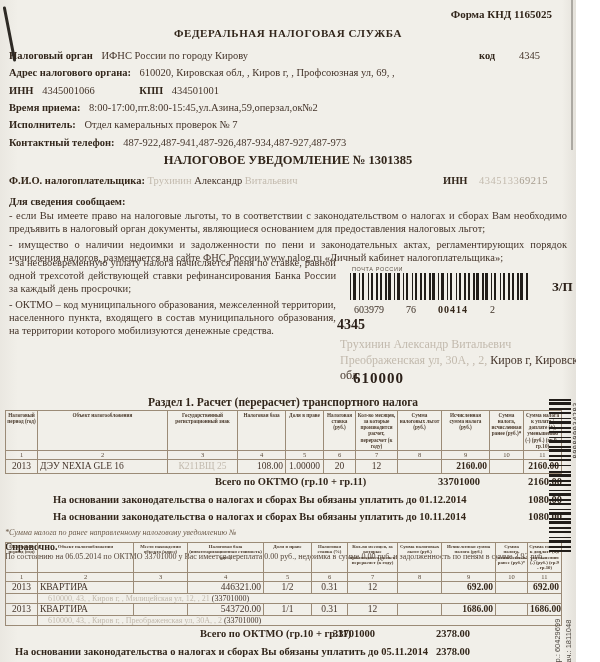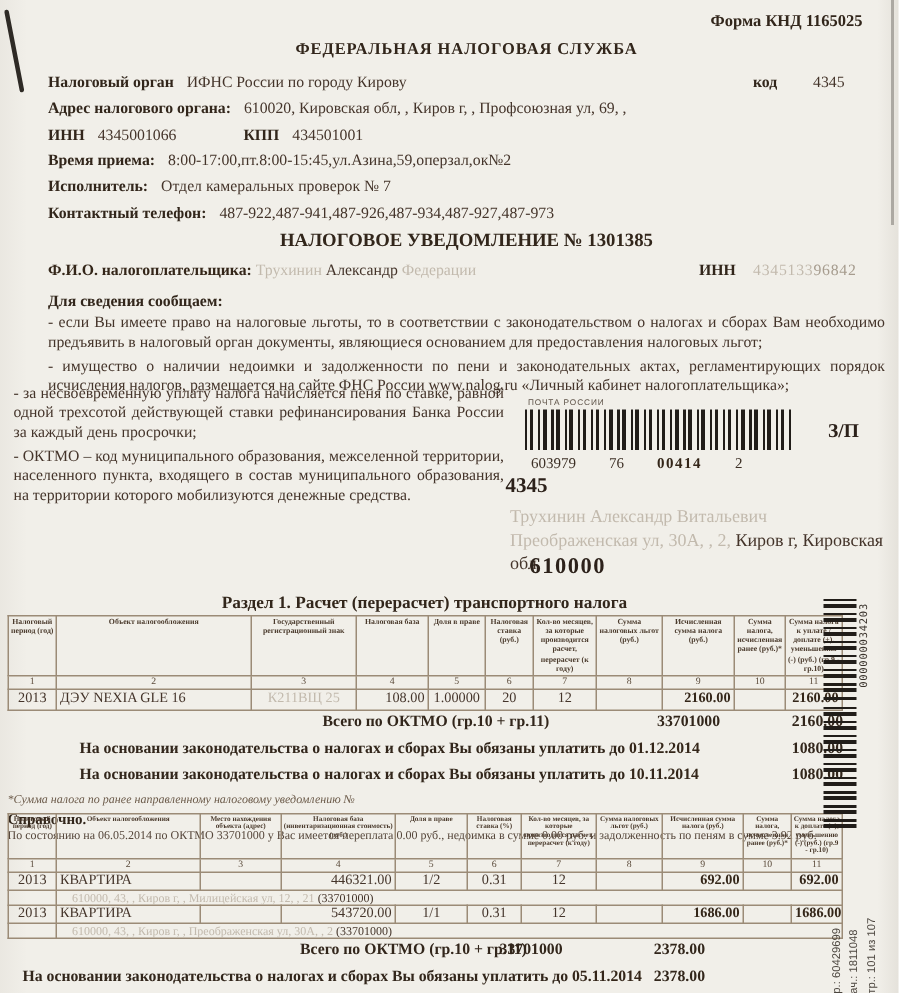--- a/index.html
+++ b/index.html
@@ -2,21 +2,21 @@
 <html><head>
 <meta charset="utf-8">
 <style>
   html,body{margin:0;padding:0;}
   .page{
     position:relative; width:576px; height:662px; overflow:hidden;
     background:#f1efe9;
     background-image:linear-gradient(90deg, rgba(120,110,95,.06), rgba(0,0,0,0) 18px),
                      linear-gradient(270deg, rgba(120,110,95,.10), rgba(0,0,0,0) 14px);
     font-family:"Liberation Serif","DejaVu Serif",serif;
-    color:#44342a; font-size:10.5px;padding-left:23px;
+    color:#44342a; font-size:10.5px;
   }
   b,.b{font-weight:bold;color:#342619;}
   .faded{color:#b7ad9f; filter:blur(.5px); opacity:.8;}
   .semi{color:#8d8070; opacity:.75;}
 
   
   .scratch{position:absolute; left:8px; top:6px; width:3px; height:56px; background:#2e2a25; transform:rotate(-11deg); border-radius:2px;}
   .edge-line{position:absolute; right:3px; top:0; width:2px; height:150px; background:rgba(60,55,48,.35);}
 
   .form-kind{padding:8px 24px 0 0; text-align:right; font-weight:bold; font-size:11px; color:#32261b;}
@@ -126,23 +126,23 @@
       <span>487-922,487-941,487-926,487-934,487-927,487-973</span>
     </div>
   </div>
 
   <div class="notice-title">НАЛОГОВОЕ УВЕДОМЛЕНИЕ № 1301385</div>
 
   <div class="fio-line">
     <span class="b">Ф.И.О. налогоплательщика:</span>
     <span class="faded">Трухинин</span>
     <span>Александр</span>
-    <span class="faded">Федерации</span>
+    <span class="faded">Витальевич</span>
     <span class="inn-lbl">ИНН</span>
-    <span class="inn-val"><span class="faded">4345133</span><span class="semi">96842</span></span>
+    <span class="inn-val"><span class="faded">4345133</span><span class="semi">69215</span></span>
   </div>
 
   <div class="info-head">Для сведения сообщаем:</div>
   <div class="para">- если Вы имеете право на налоговые льготы, то в соответствии с законодательством о налогах и сборах Вам необходимо предъявить в налоговый орган документы, являющиеся основанием для предоставления налоговых льгот;</div>
   <div class="para">- имущество о наличии недоимки и задолженности по пени и законодательных актах, регламентирующих порядок исчисления налогов, размещается на сайте ФНС России www.nalog.ru «Личный кабинет налогоплательщика»;</div>
 
   <div class="left-paras">
       <div class="para">- за несвоевременную уплату налога начисляется пеня по ставке, равной одной трехсотой действующей ставки рефинансирования Банка России за каждый день просрочки;</div>
       <div class="para">- ОКТМО – код муниципального образования, межселенной территории, населенного пункта, входящего в состав муниципального образования, на территории которого мобилизуются денежные средства.</div>
     </div>

